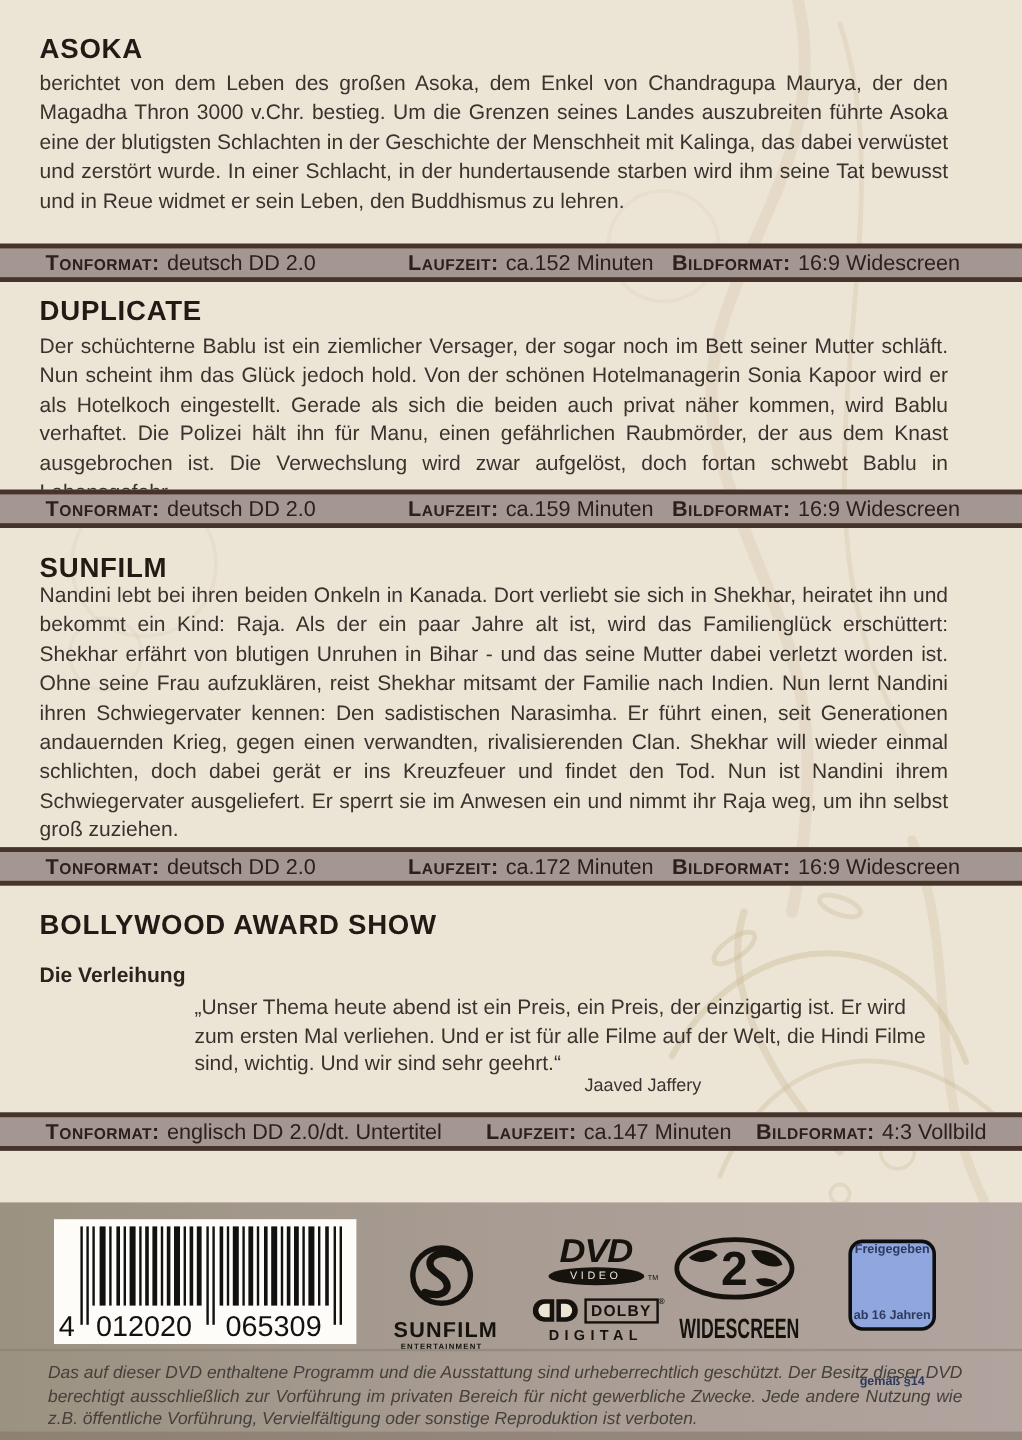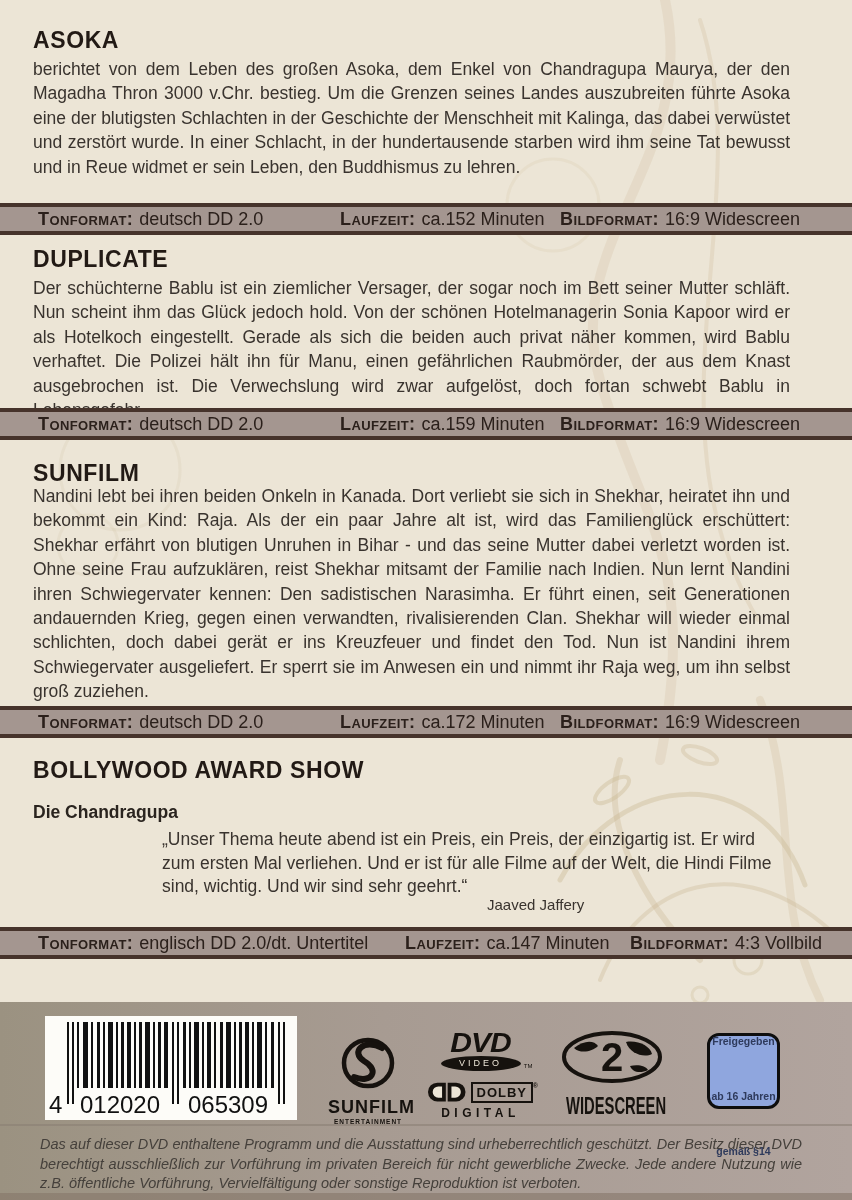--- a/index.html
+++ b/index.html
@@ -44,21 +44,21 @@
   
   #barcode{position:absolute;left:45px;top:14px;width:252px;height:104px;background:#fdfcf8;}
   #barcode svg{display:block;}
 
   
   #sunfilm{position:absolute;left:328px;top:34px;width:80px;text-align:center;color:#16120e;}
   #sunfilm .name{font-size:18px;font-weight:800;letter-spacing:1px;margin-top:1px;}
   #sunfilm .sub{font-size:6.5px;font-weight:700;letter-spacing:1px;}
 
   
-  #dvd-block{position:absolute;left:428px;top:28px;width:105px;text-align:center;color:#16120e;}
+  #dvd-block{position:absolute;left:444px;top:28px;width:105px;text-align:center;color:#16120e;}
   .dvd-word{font-size:30px;font-weight:900;font-style:italic;letter-spacing:-1px;line-height:26px;
     transform:scaleY(.92);}
   .dvd-ellipse{width:80px;height:15px;margin:0 auto;background:#16120e;border-radius:50%;
     color:#ece5d6;font-size:9px;letter-spacing:3px;line-height:15px;text-align:center;position:relative;}
   .dvd-ellipse .tm{position:absolute;right:-12px;bottom:-3px;font-size:6px;color:#16120e;letter-spacing:0;}
   .dolby-row{display:flex;align-items:center;justify-content:space-between;gap:5px;margin-top:9px;}
   .dolby-box{border:2.5px solid #16120e;font-weight:800;font-size:13px;line-height:17px;
     padding:0 4px;letter-spacing:1px;position:relative;}
   .dolby-box .reg{position:absolute;right:-8px;top:-7px;font-size:7px;}
   .dolby-digital{font-size:12px;font-weight:700;letter-spacing:4.5px;margin-top:2px;}
@@ -119,21 +119,21 @@
 
   <h2 class="movie-title" id="title-shakti">SUNFILM</h2>
   <p class="desc" id="desc-shakti">Nandini lebt bei ihren beiden Onkeln in Kanada. Dort verliebt sie sich in Shekhar, heiratet ihn und bekommt ein Kind: Raja. Als der ein paar Jahre alt ist, wird das Familienglück erschüttert: Shekhar erfährt von blutigen Unruhen in Bihar - und das seine Mutter dabei verletzt worden ist. Ohne seine Frau aufzuklären, reist Shekhar mitsamt der Familie nach Indien. Nun lernt Nandini ihren Schwiegervater kennen: Den sadistischen Narasimha. Er führt einen,  seit Generationen andauernden Krieg, gegen einen verwandten, rivalisierenden Clan. Shekhar will wieder einmal schlichten, doch dabei gerät er ins Kreuzfeuer und findet den Tod. Nun ist Nandini ihrem Schwiegervater ausgeliefert. Er sperrt sie im Anwesen ein und nimmt ihr Raja weg, um ihn selbst groß zuziehen.</p>
   <div class="bar" id="bar-shakti">
     <span class="seg seg1"><span class="spec-label">Tonformat:</span><span>deutsch DD 2.0</span></span>
     <span class="seg seg2"><span class="spec-label">Laufzeit:</span><span>ca.172 Minuten</span></span>
     <span class="seg"><span class="spec-label">Bildformat:</span><span>16:9 Widescreen</span></span>
   </div>
 
   <h2 class="movie-title" id="title-bollywood">BOLLYWOOD AWARD SHOW</h2>
-  <h3 class="sub-title" id="subtitle-verleihung">Die Chandragupa</h3>
+  <h3 class="sub-title" id="subtitle-verleihung">Die Verleihung</h3>
   <blockquote id="quote">„Unser Thema heute abend ist ein Preis, ein Preis, der einzigartig ist. Er wird zum ersten Mal  verliehen. Und er ist für alle Filme auf der Welt, die Hindi Filme sind, wichtig. Und wir sind sehr geehrt.“</blockquote>
   <div id="attribution">Jaaved Jaffery</div>
   <div class="bar bar--wide" id="bar-bollywood">
     <span class="seg seg1"><span class="spec-label">Tonformat:</span><span>englisch DD 2.0/dt. Untertitel</span></span>
     <span class="seg seg2"><span class="spec-label">Laufzeit:</span><span>ca.147 Minuten</span></span>
     <span class="seg"><span class="spec-label">Bildformat:</span><span>4:3 Vollbild</span></span>
   </div>
 
   <div id="strip">
 

